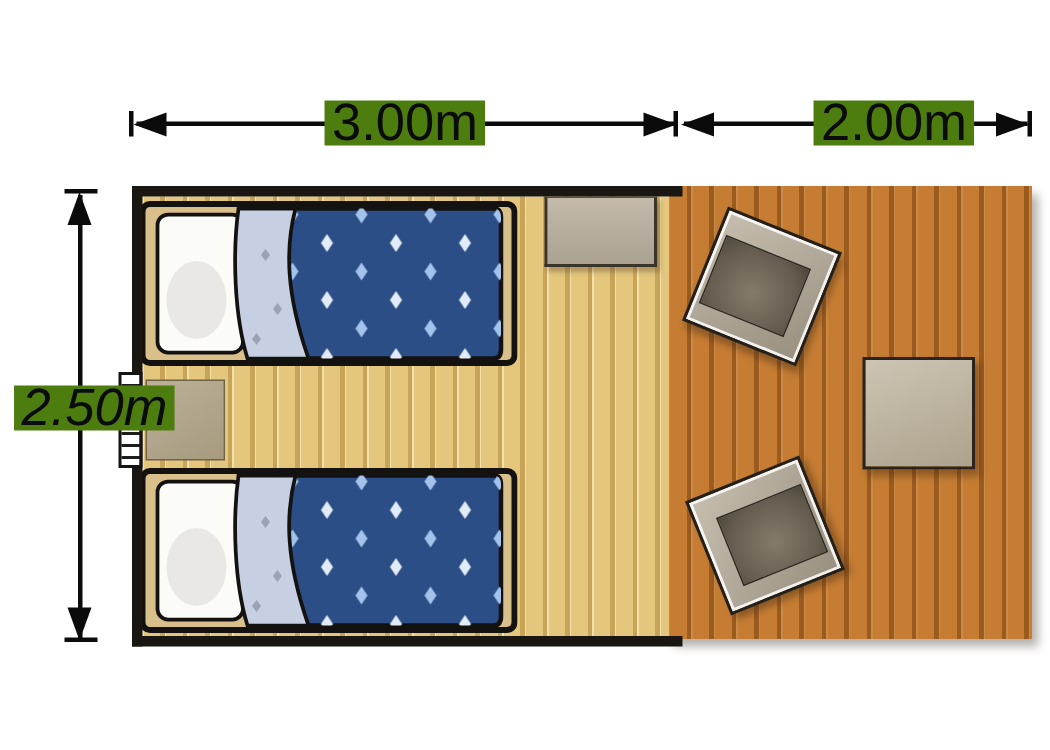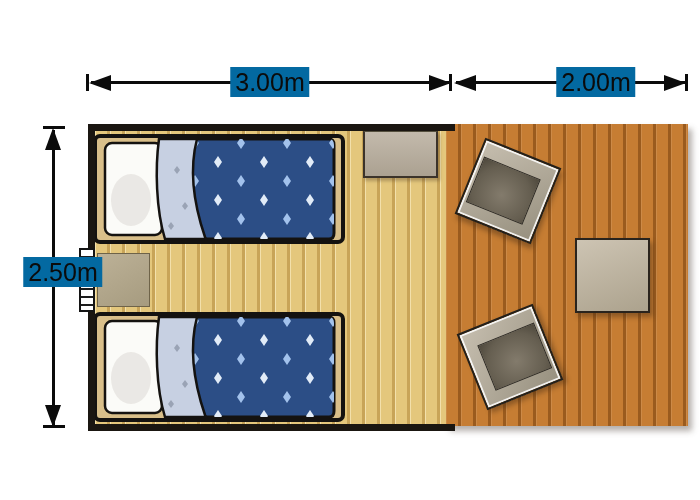--- a/index.html
+++ b/index.html
@@ -11,22 +11,22 @@
   .dim-line-h{position:absolute;height:3px;background:var(--dim);z-index:12;}
   .dim-line-v{position:absolute;width:3px;background:var(--dim);z-index:12;}
   .tick-v{position:absolute;width:3px;height:17px;background:var(--dim);z-index:12;}
   .tick-h{position:absolute;width:22px;height:3px;background:var(--dim);z-index:12;}
   .arr{position:absolute;width:0;height:0;z-index:12;}
   .arr-left {border-top:8px solid transparent;border-bottom:8px solid transparent;border-right:22px solid var(--dim);}
   .arr-right{border-top:8px solid transparent;border-bottom:8px solid transparent;border-left:22px solid var(--dim);}
   .arr-up   {border-left:8px solid transparent;border-right:8px solid transparent;border-bottom:22px solid var(--dim);}
   .arr-down {border-left:8px solid transparent;border-right:8px solid transparent;border-top:22px solid var(--dim);}
   .dim-label{
-    position:absolute;z-index:14;background:#0369a1;color:var(--dim);
-    font-size:25px;line-height:30px;padding:0 5px;white-space:nowrap;
+    position:absolute;z-index:14;background:#4d7c0f;color:var(--dim);
+    font-size:35px;line-height:30px;padding:0 5px;white-space:nowrap;
   }
   
   #deck{
     position:absolute;left:446px;top:124px;width:242px;height:302px;z-index:1;
     background-color:var(--deck);
     background-image:
       repeating-linear-gradient(90deg,
         rgba(255,255,255,0.10) 0 1px, rgba(255,255,255,0) 1px 12px,
         var(--deck-line) 12px 15px);
     box-shadow:4px 5px 6px rgba(90,80,70,0.45);
@@ -107,21 +107,21 @@
     <div class="tick-v" style="left:685px;top:74px;"></div>
     <div class="dim-label" style="left:596px;top:67px;transform:translateX(-50%);">2.00m</div>
   </div>
 
   <div>
     <div class="tick-h" style="left:43px;top:126px;"></div>
     <div class="arr arr-up" style="left:45px;top:128px;"></div>
     <div class="dim-line-v" style="left:52px;top:130px;height:296px;"></div>
     <div class="arr arr-down" style="left:45px;top:405px;"></div>
     <div class="tick-h" style="left:43px;top:425px;"></div>
-    <div class="dim-label" style="left:63px;top:272px;transform:translate(-50%,-50%);">2.50m</div>
+    <div class="dim-label" style="left:63px;top:272px;transform:translate(-50%,-50%);font-style:italic;">2.50m</div>
   </div>
 
   <div id="deck"></div>
   <div id="bedroom-floor"></div>
 
   <div class="bed" id="bed-top">
     <svg width="252" height="110" viewBox="0 0 252 110">
       <defs>
         <pattern id="dmA" width="46" height="38" patternUnits="userSpaceOnUse">
           <path d="M10 3 L14 9 L10 15 L6 9 Z" style="fill:var(--duvet-diamond)"></path>

